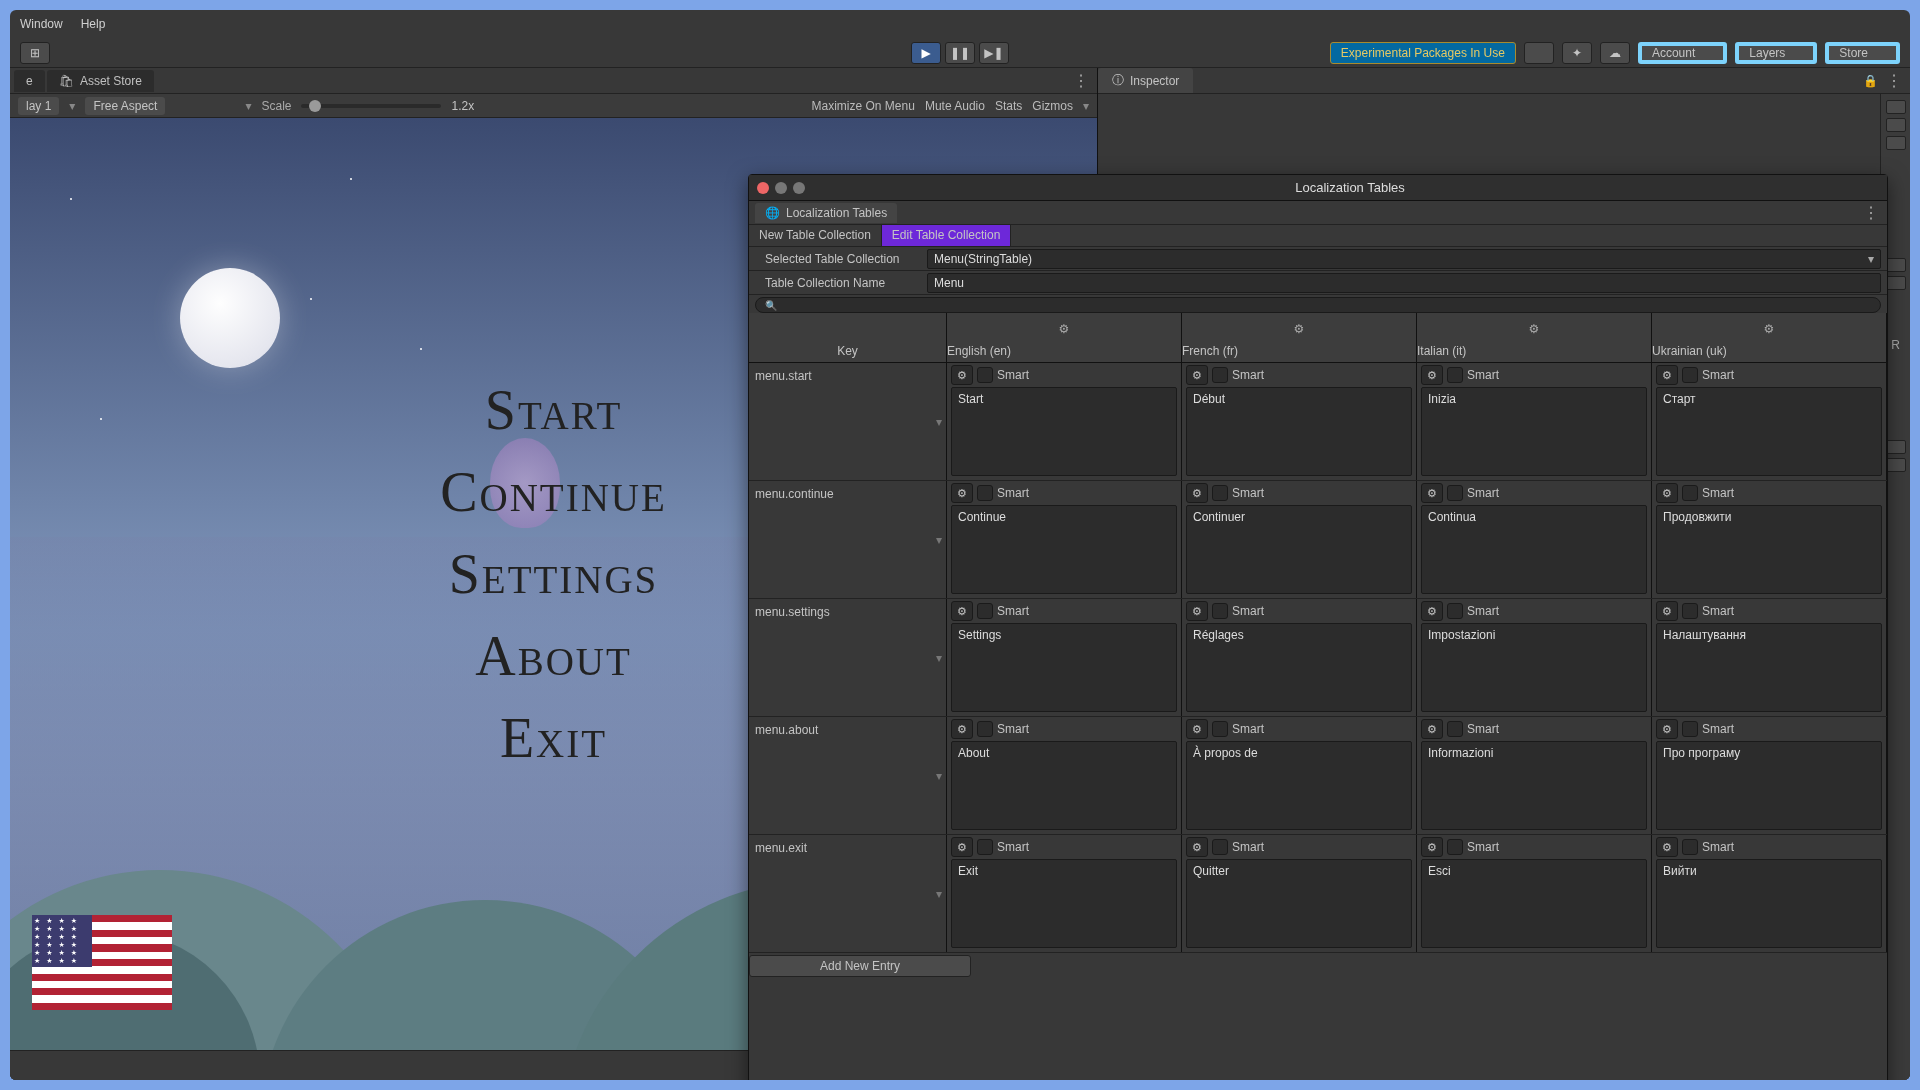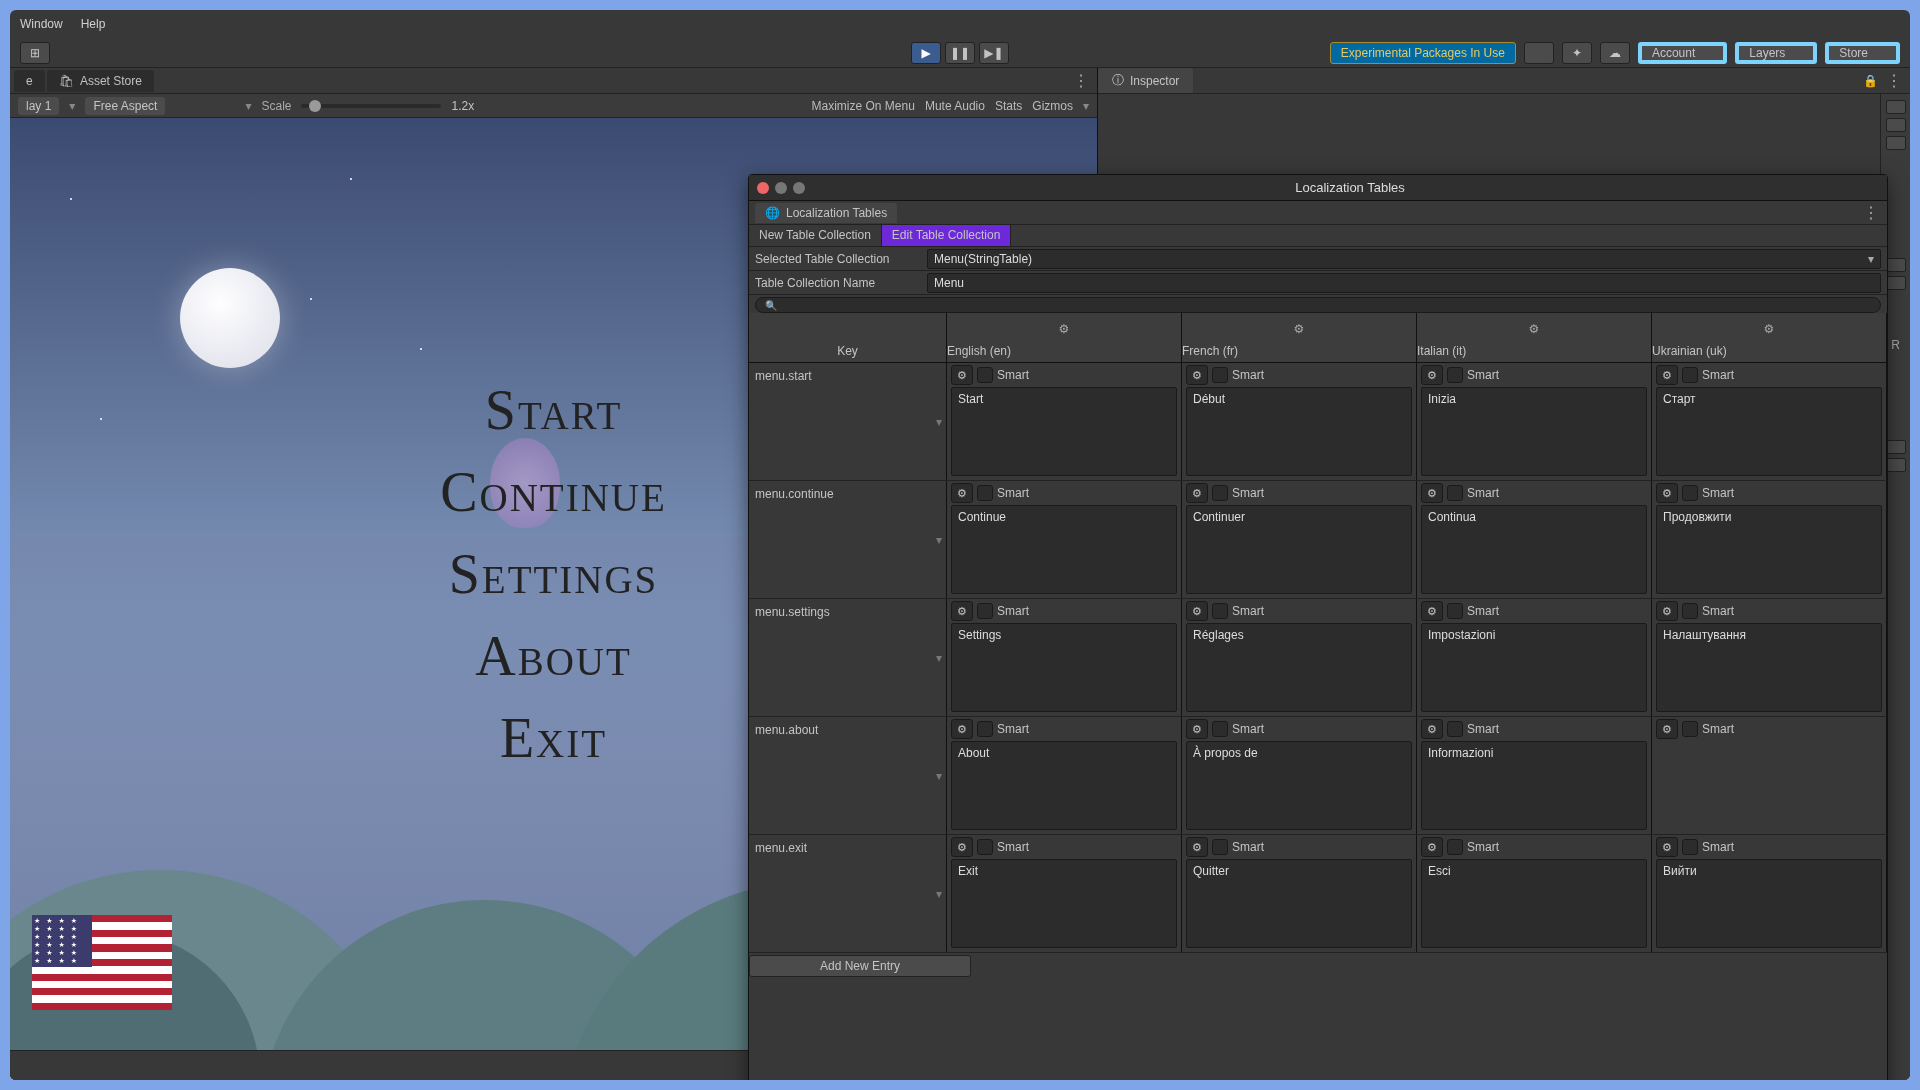--- a/index.html
+++ b/index.html
@@ -170,21 +170,21 @@
 .dot { width:12px; height:12px; border-radius:50%; }
 .dot.r { background:#e66; } .dot.y { background:#777; } .dot.g { background:#777; }
 .loc-title { flex:1; text-align:center; font-size:13px; }
 .loc-tabrow { height:24px; display:flex; align-items:center; padding-left:6px; border-bottom:1px solid #222; }
 .loc-tabrow .tab2 { padding:3px 10px; background:#444; border-radius:3px 3px 0 0; display:flex; gap:6px; align-items:center; }
 .loc-tabrow .opts { margin-left:auto; padding-right:8px; font-size:16px; color:#aaa; cursor:pointer; }
 .loc-subtabs { height:22px; display:flex; align-items:stretch; border-bottom:1px solid #222; }
 .loc-subtabs div { padding:3px 10px; border-right:1px solid #222; cursor:pointer; }
 .loc-subtabs .active { background:#6d28d9; }
 .loc-field { display:flex; align-items:center; height:24px; border-bottom:1px solid #222; }
-.loc-field .lbl { width:178px; padding-left:6px; }
+.loc-field .lbl { width:178px; padding-left:16px; }
 .loc-field .val { flex:1; background:#2c2c2c; margin:2px 6px 2px 0; padding:2px 6px; border:1px solid #1a1a1a; border-radius:2px; color:#ddd; position:relative; }
 .loc-field .val.dd::after { content:"▾"; position:absolute; right:6px; color:#aaa; }
 .loc-search { height:18px; padding:2px 6px; }
 .loc-search input { width:100%; background:#2c2c2c; border:1px solid #1a1a1a; border-radius:8px; padding:2px 18px; color:#ddd; height:16px; }
 .loc-search-wrap { position:relative; }
 .loc-search-wrap::before { content:"🔍"; position:absolute; left:10px; top:3px; font-size:10px; color:#888; }
 
 .loc-grid { flex:1; overflow:auto; }
 .loc-head { display:flex; height:50px; border-bottom:1px solid #111; background:#3d3d3d; }
 .loc-head .kcol, .loc-row .kcol { width:198px; border-right:1px solid #111; display:flex; align-items:flex-end; justify-content:center; padding-bottom:4px; position:relative; }
@@ -530,20 +530,21 @@
           <span>Smart</span>
         </div>
         <div class="valbox">Informazioni</div>
       </div>
       <div class="lcol">
         <div class="smartbar">
           <div class="sicon">⚙</div>
           <div class="schk"></div>
           <span>Smart</span>
         </div>
+        <div class="valbox">Про програму</div>
       </div>
             </div>
             <div class="loc-row">
               <div class="kcol">menu.exit<span class="handle">▾</span></div>
       <div class="lcol">
         <div class="smartbar">
           <div class="sicon">⚙</div>
           <div class="schk"></div>
           <span>Smart</span>
         </div>

